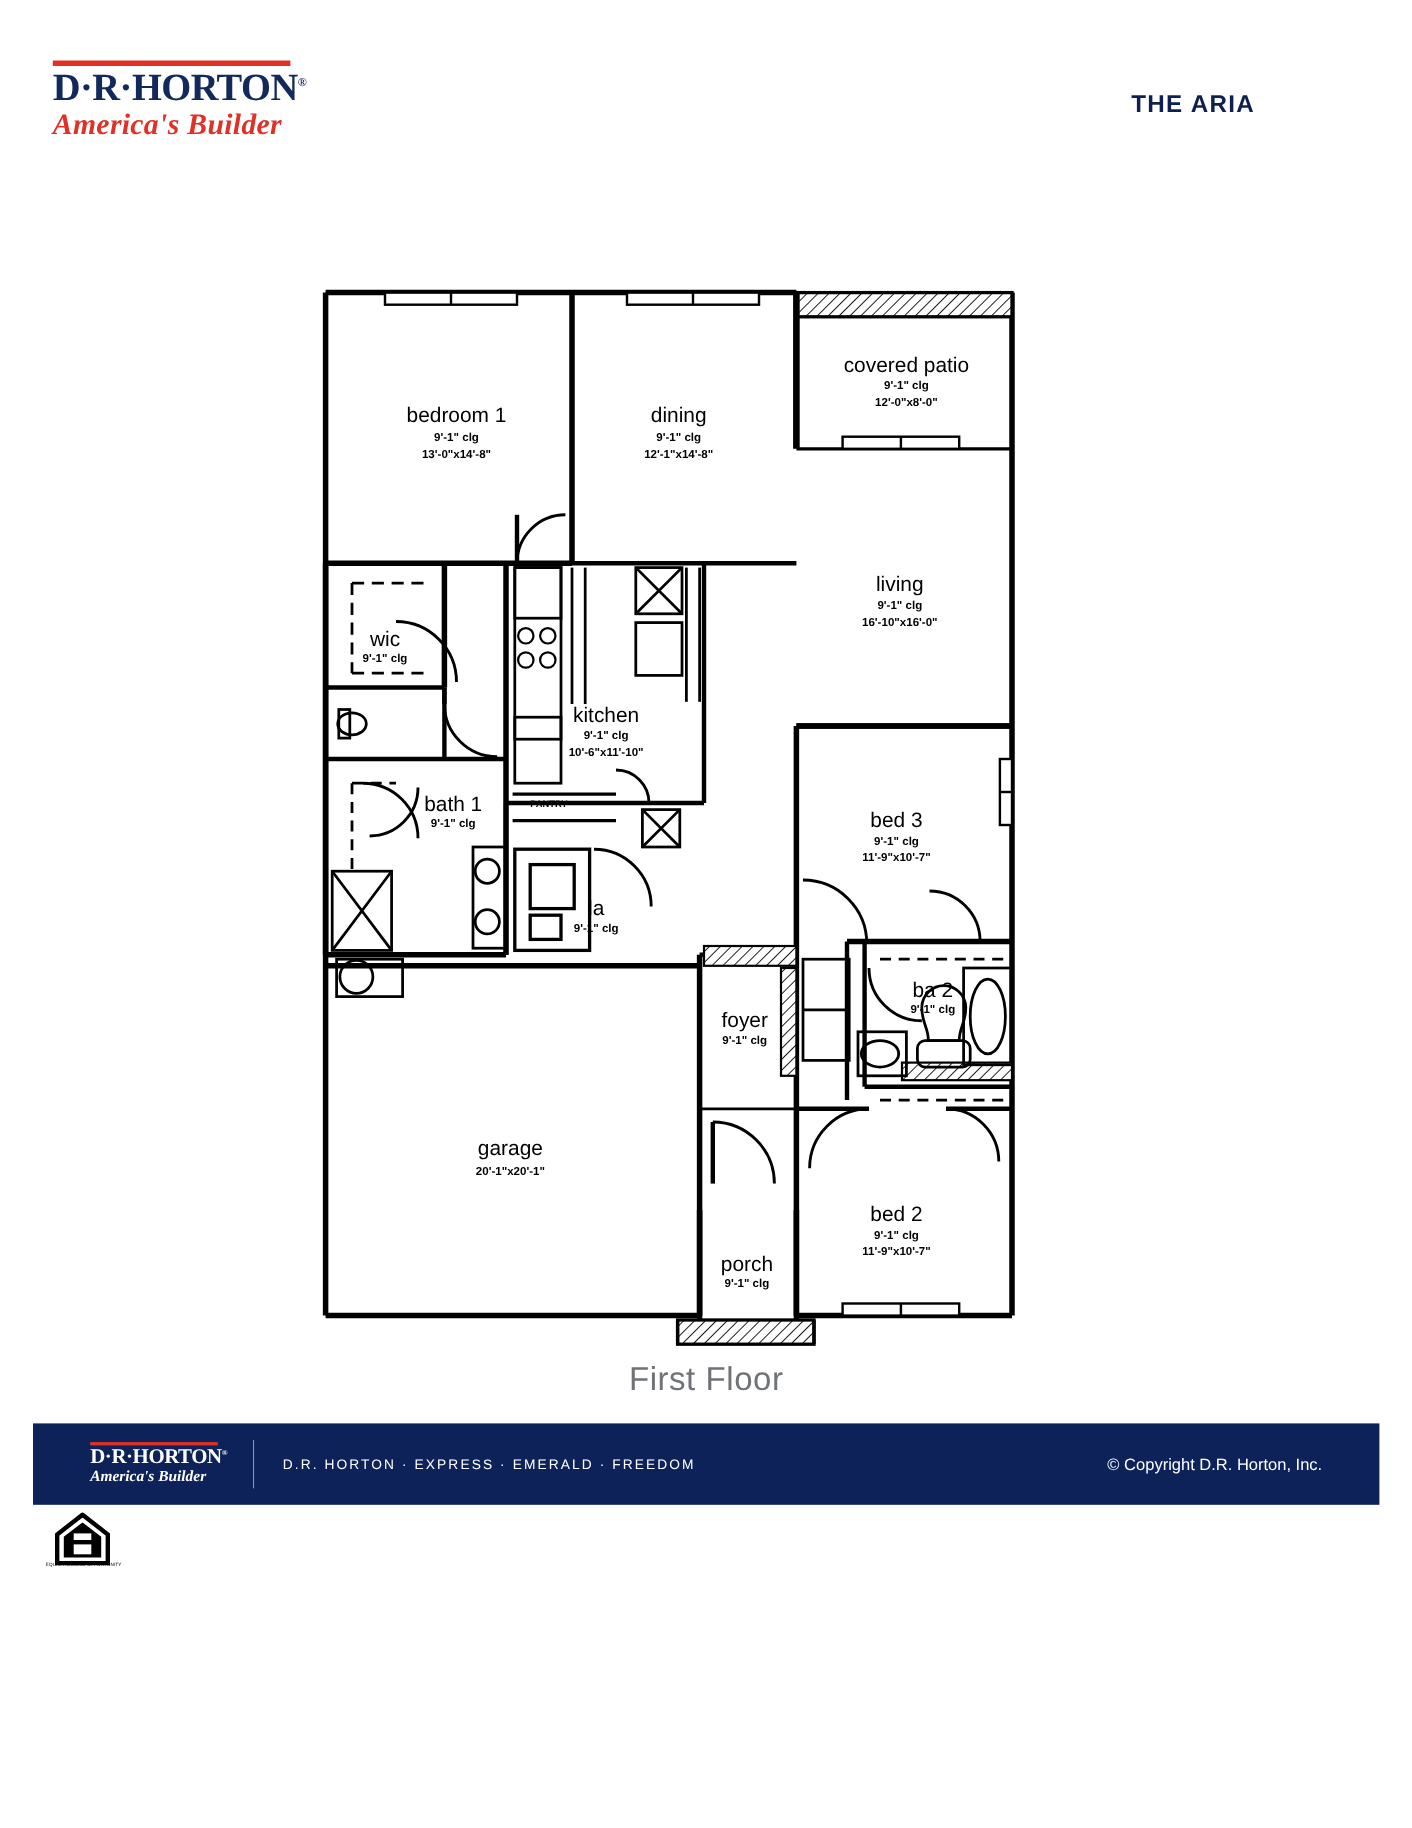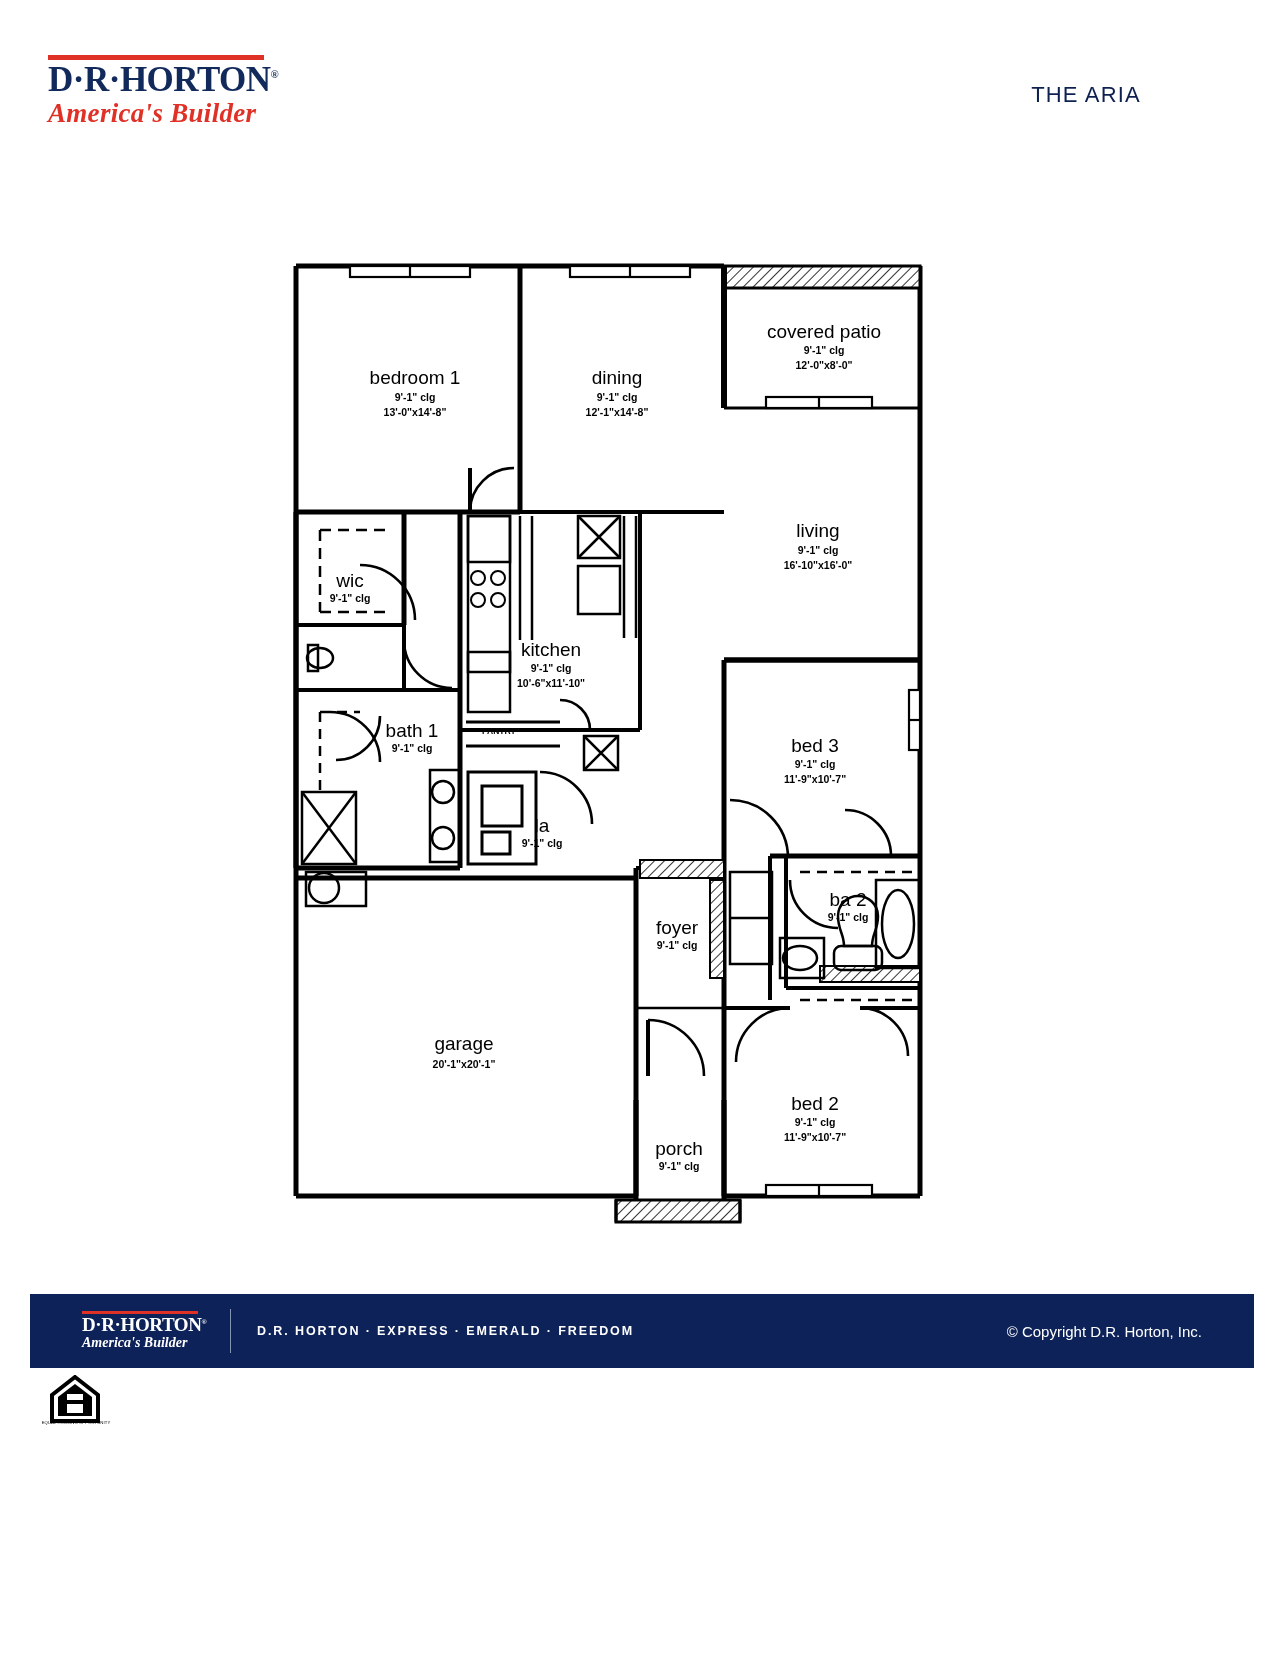--- a/index.html
+++ b/index.html
@@ -23,21 +23,21 @@
   }
   .logo-name sup { font-size: 11px; vertical-align: super; }
   .logo-tag {
     font-family: "Liberation Serif", serif;
     font-style: italic; font-weight: bold;
     font-size: 27px; color: #e03127;
     margin-top: 1px; letter-spacing: 0.3px;
   }
   .plan-title {
     position: absolute; right: 143px; top: 82px;
-    font-size: 22px; font-weight: normal; color: #0d2050;
+    font-size: 22px; font-weight: bold; color: #0d2050;
     letter-spacing: 1.2px;
   }
 
   
   .plan-wrap { position: absolute; left: 0; top: 0; width: 1284px; height: 1350px; }
   .plan-svg { position: absolute; left: 0; top: 0; }
 
   .floor-caption {
     position: absolute; left: 0; top: 1238px; width: 1284px;
     text-align: center;
@@ -68,21 +68,21 @@
   }
   .f-name sup { font-size: 7px; vertical-align: super; }
   .f-tag {
     font-family: "Liberation Serif", serif;
     font-style: italic; font-weight: bold;
     font-size: 14px; color: #ffffff; margin-top: 1px;
   }
   .footer-div { width: 1px; height: 44px; background: #8793b3; margin-left: 24px; }
   .footer-brands {
     margin-left: 26px; color: #ffffff;
-    font-size: 12.5px; font-weight: bold; letter-spacing: 1.9px;
+    font-size: 12.5px; font-weight: normal; letter-spacing: 1.9px;
   }
   .footer-copy {
     margin-left: auto; margin-right: 52px;
     color: #ffffff; font-size: 15px; font-weight: normal;
   }
 
   
   .rm-name { font-family: "Liberation Sans", sans-serif; font-size: 19px; fill: #000; text-anchor: middle; }
   .rm-sub  { font-family: "Liberation Sans", sans-serif; font-size: 10.5px; font-weight: bold; fill: #000; text-anchor: middle; }
   .rm-tiny { font-family: "Liberation Sans", sans-serif; font-size: 8.5px; font-weight: bold; fill: #000; text-anchor: middle; }
@@ -359,20 +359,21 @@
         <text class="rm-sub" x="677" y="949">9'-1" clg</text>
 
         <text class="rm-name" x="679" y="1155">porch</text>
         <text class="rm-sub" x="679" y="1170">9'-1" clg</text>
 
         <text class="rm-name" x="464" y="1050">garage</text>
         <text class="rm-sub" x="464" y="1068">20'-1"x20'-1"</text>
       </g>
     </svg>
 
+    <div class="floor-caption">First Floor</div>
   </div>
 
   <div class="eho">
     <svg width="54" height="56" viewBox="0 0 54 56">
       <path d="M27,2 L50,20 L50,46 L4,46 L4,20 Z" fill="none" stroke="#000" stroke-width="4"></path>
       <path d="M27,9 L44,22 L44,41 L10,41 L10,22 Z" fill="#000"></path>
       <rect x="19" y="19" width="16" height="6" fill="#fff"></rect>
       <rect x="19" y="29" width="16" height="9" fill="#fff"></rect>
     </svg>
   </div>

